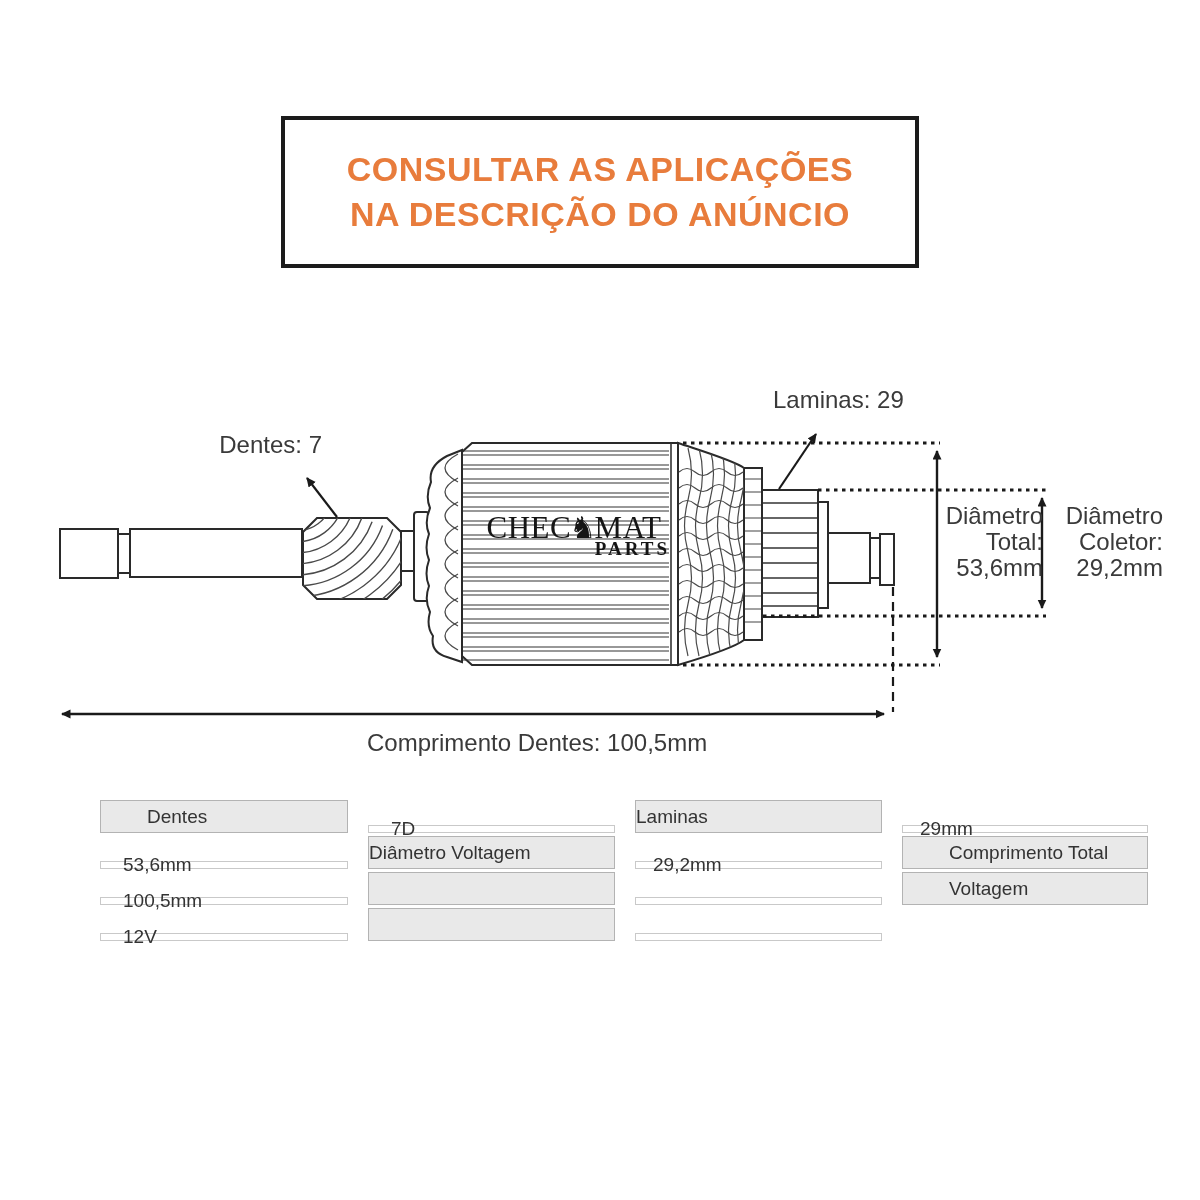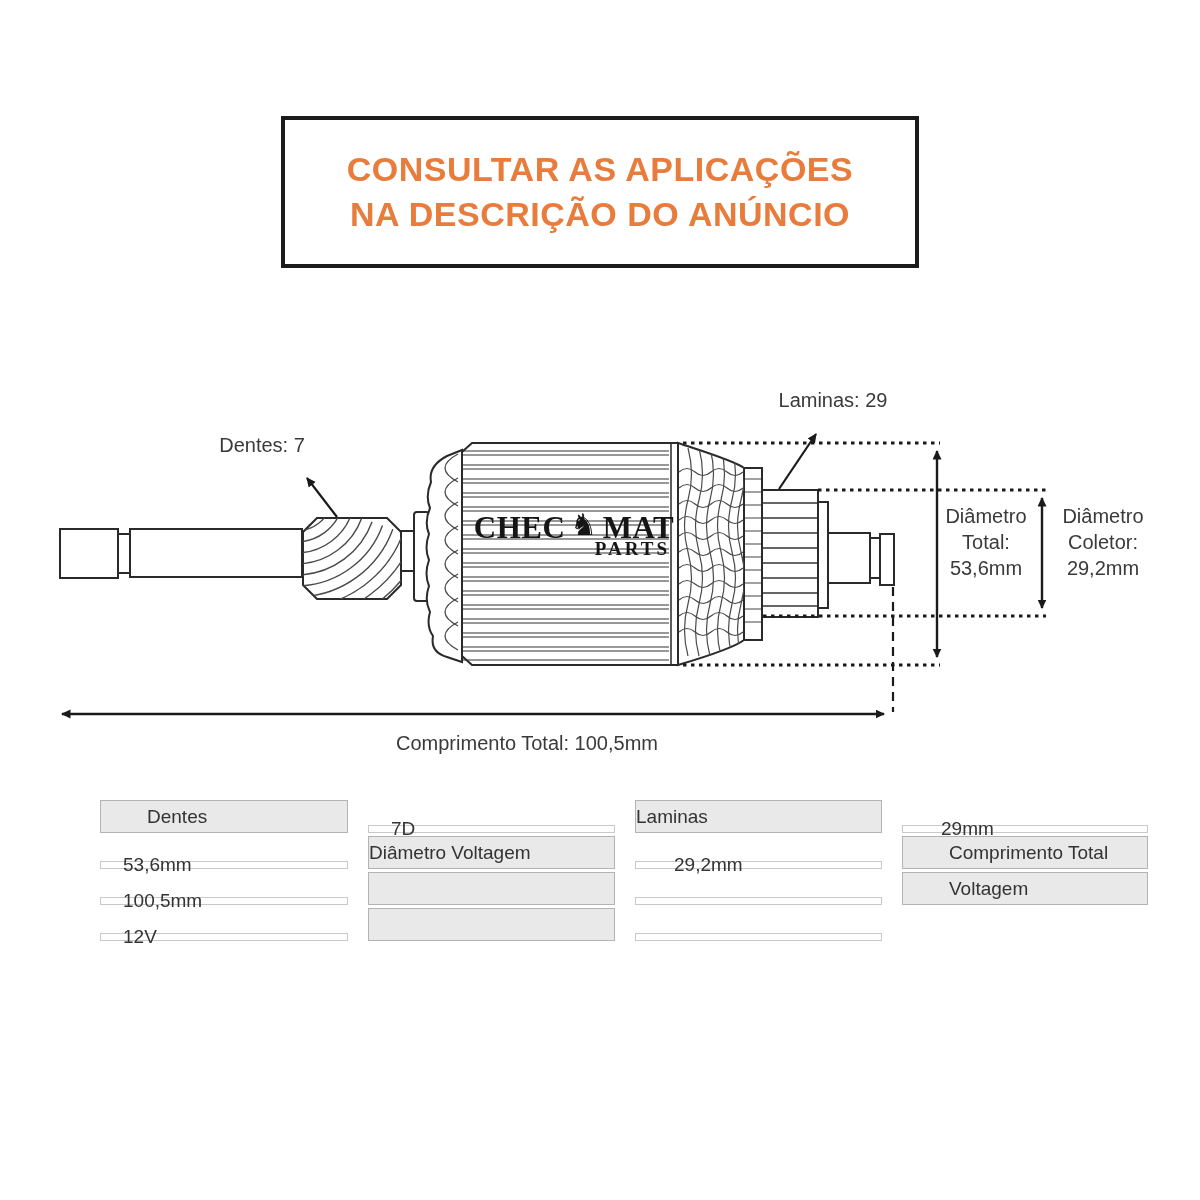--- a/index.html
+++ b/index.html
@@ -13,47 +13,47 @@
     box-sizing:border-box;border:4px solid #1b1b1b;background:#fff;
     display:flex;flex-direction:column;align-items:center;justify-content:center;
   }
   .notice-line{
     color:#E87C3C;font-weight:bold;font-size:34px;line-height:45px;
     letter-spacing:.5px;white-space:nowrap;
   }
   
   svg.draw-layer{position:absolute;left:0;top:0;pointer-events:none;}
   .diagram-label{
-    position:absolute;color:#3a3a3a;font-size:20px;line-height:26px;
-    text-align:center;white-space:nowrap;
+    position:absolute;color:#3a3a3a;font-size:24px;line-height:26px;
+    text-align:right;white-space:nowrap;
   }
   .dim-block{white-space:normal;}
   
   .logo{
     position:absolute;left:478px;top:512px;width:192px;
     font-family:"Liberation Serif",serif;color:#151515;z-index:3;text-align:center;
   }
-  .logo-main{font-size:31px;font-weight:bold;letter-spacing:.5px;line-height:32px;display:flex;align-items:center;justify-content:center;gap:7px;}
+  .logo-main{font-size:31px;font-weight:normal;letter-spacing:.5px;line-height:32px;display:flex;align-items:flex-end;justify-content:center;}
   .logo-knight{font-family:"DejaVu Sans",sans-serif;font-size:30px;line-height:26px;margin:0 -2px;transform:translateY(-3px);}
   .logo-sub{font-size:19px;font-weight:bold;letter-spacing:3px;text-align:right;margin-top:-5px;line-height:20px;}
   
   .spec-table{
     position:absolute;left:100px;top:800px;width:1000px;
     display:grid;grid-template-columns:248px 247px 247px 246px;
     grid-template-rows:repeat(4,33px);gap:3px 20px;z-index:2;
   }
   .cell{
     display:flex;align-items:center;font-size:19px;color:#333;box-sizing:border-box;
   }
   .cell.label{background:#e9e9e9;border:1px solid #b3b3b3;}
   .cell.value{background:#ffffff;border:1px solid #c9c9c9;margin-top:25px;}
   .cell.c0{padding-left:46px;}
   .cell.c1{padding-left:22px;}
   .cell.c2{padding-left:0;}
-  .cell.c3{padding-left:38px;text-align:center;}
+  .cell.c3{padding-left:17px;text-align:center;}
 </style>
 </head>
 <body>
 
 <div class="notice-box">
   <div class="notice-line">CONSULTAR AS APLICAÇÕES</div>
   <div class="notice-line">NA DESCRIÇÃO DO ANÚNCIO</div>
 </div>
 
 <svg class="draw-layer" width="1200" height="1200" viewBox="0 0 1200 1200">
@@ -220,21 +220,21 @@
   <div>Total:</div>
   <div>53,6mm</div>
 </div>
 
 <div class="diagram-label dim-block" style="left:1043px;top:503px;width:120px;">
   <div>Diâmetro</div>
   <div>Coletor:</div>
   <div>29,2mm</div>
 </div>
 
-<div class="diagram-label" style="left:367px;top:730px;width:320px;">Comprimento Total: 100,5mm</div>
+<div class="diagram-label" style="left:367px;top:730px;width:320px;">Comprimento Dentes: 100,5mm</div>
 
 <div class="logo">
   <div class="logo-main">
     <span>CHEC</span>
     <span class="logo-knight">♞</span>
     <span>MAT</span>
   </div>
   <div class="logo-sub">PARTS</div>
 </div>
 

